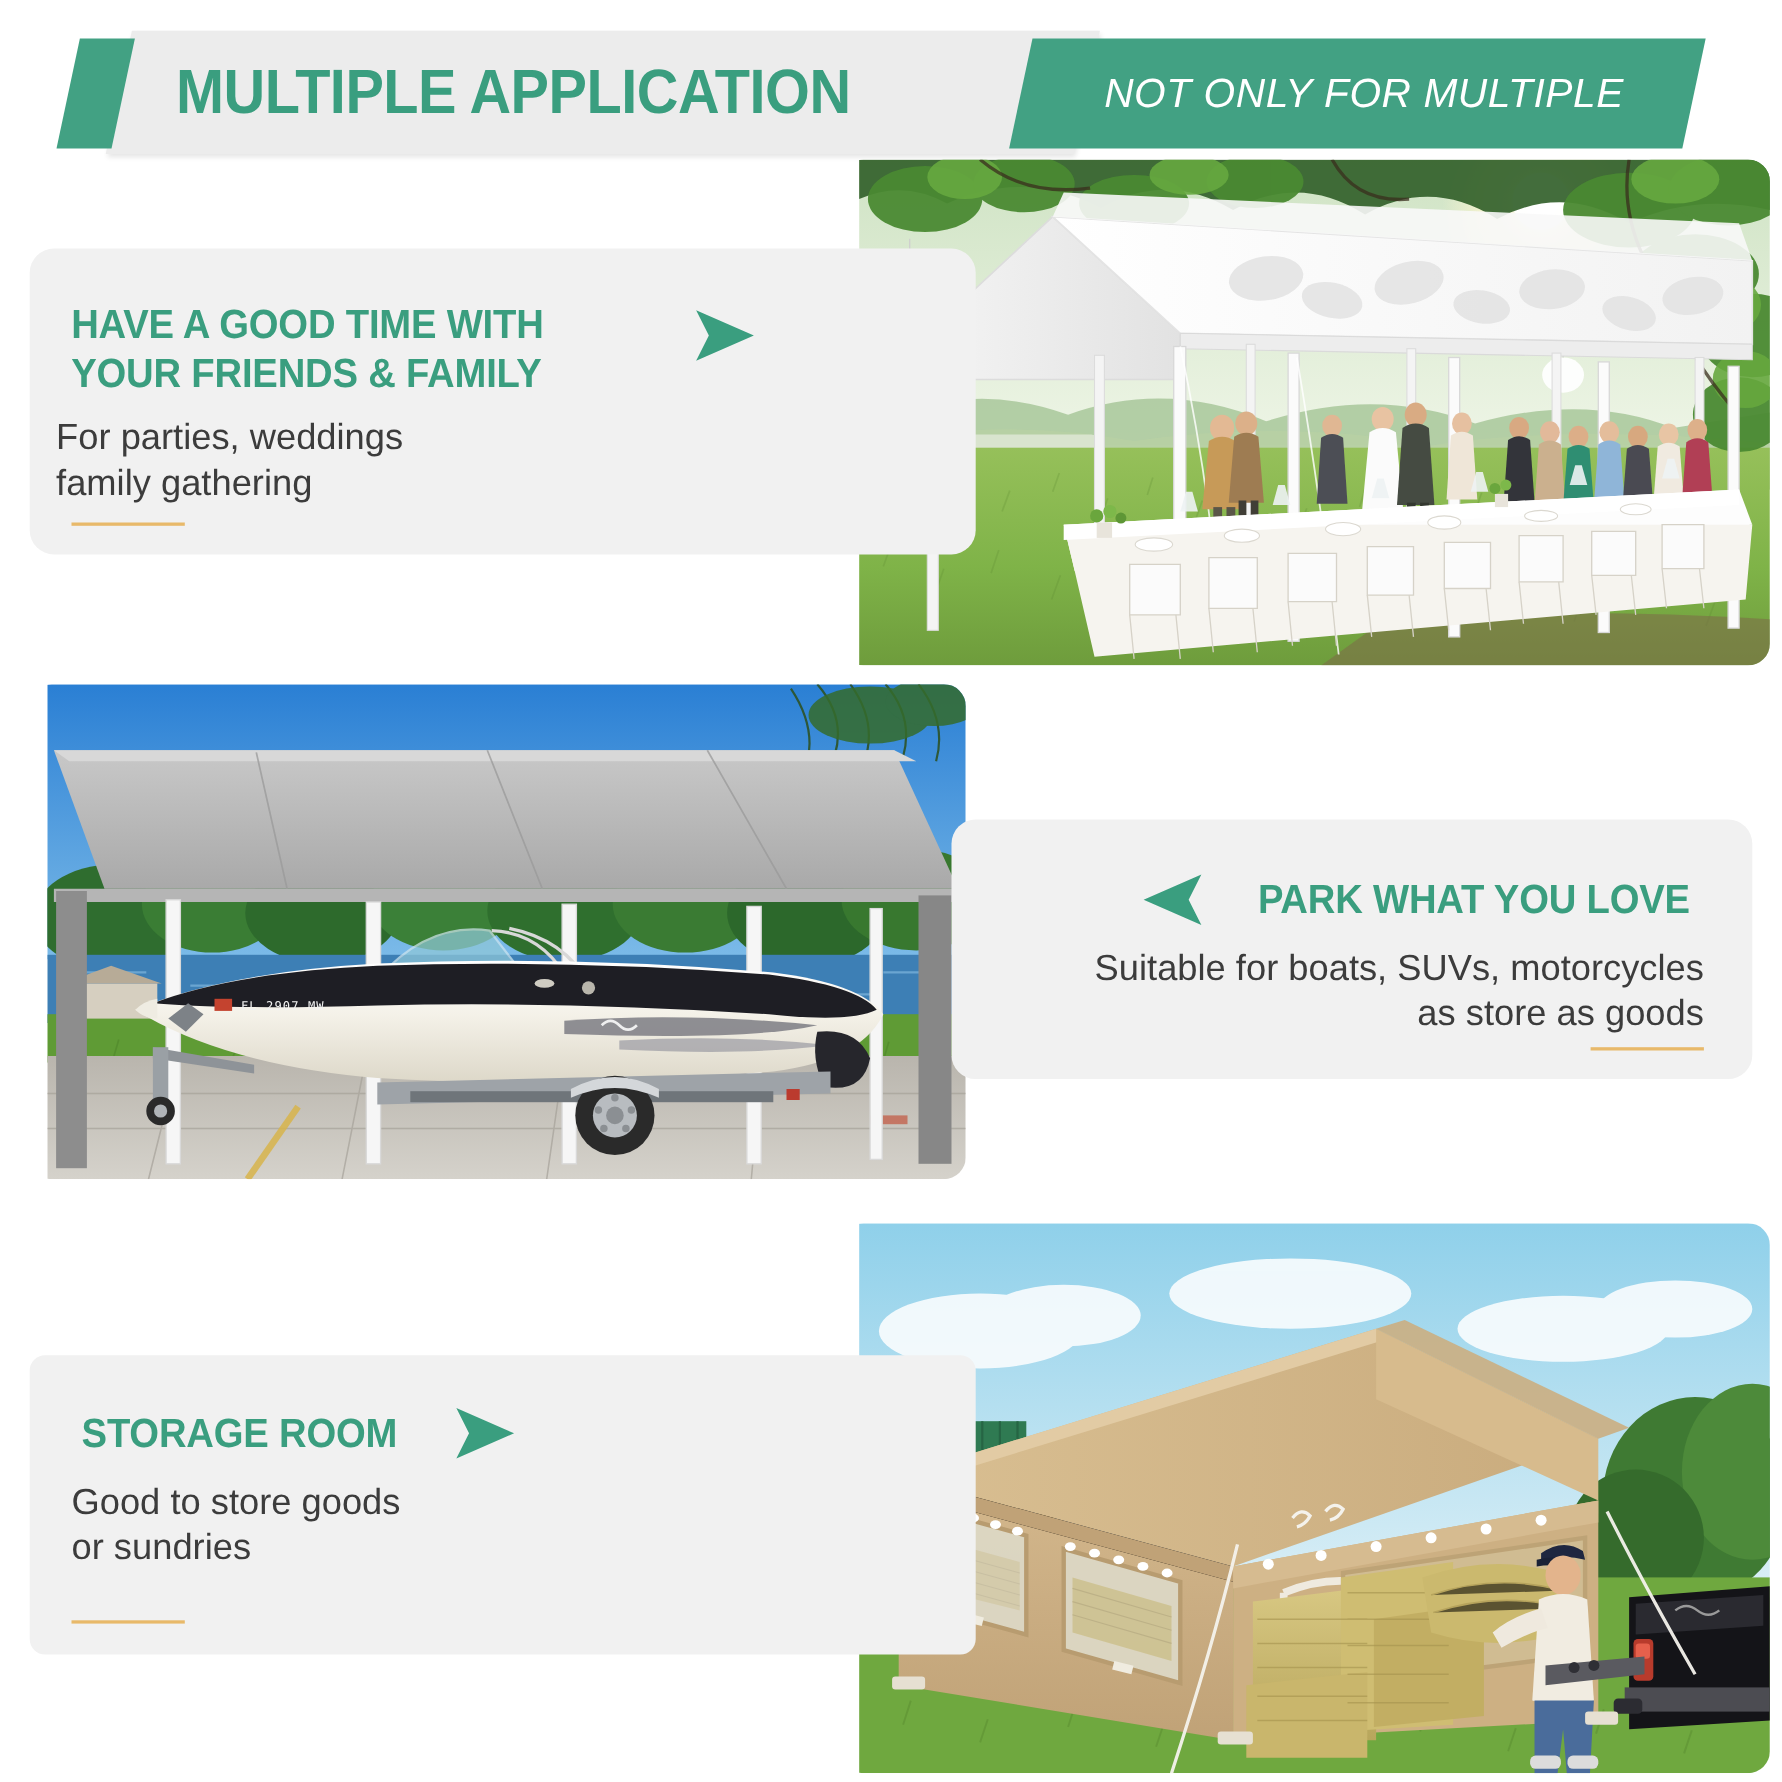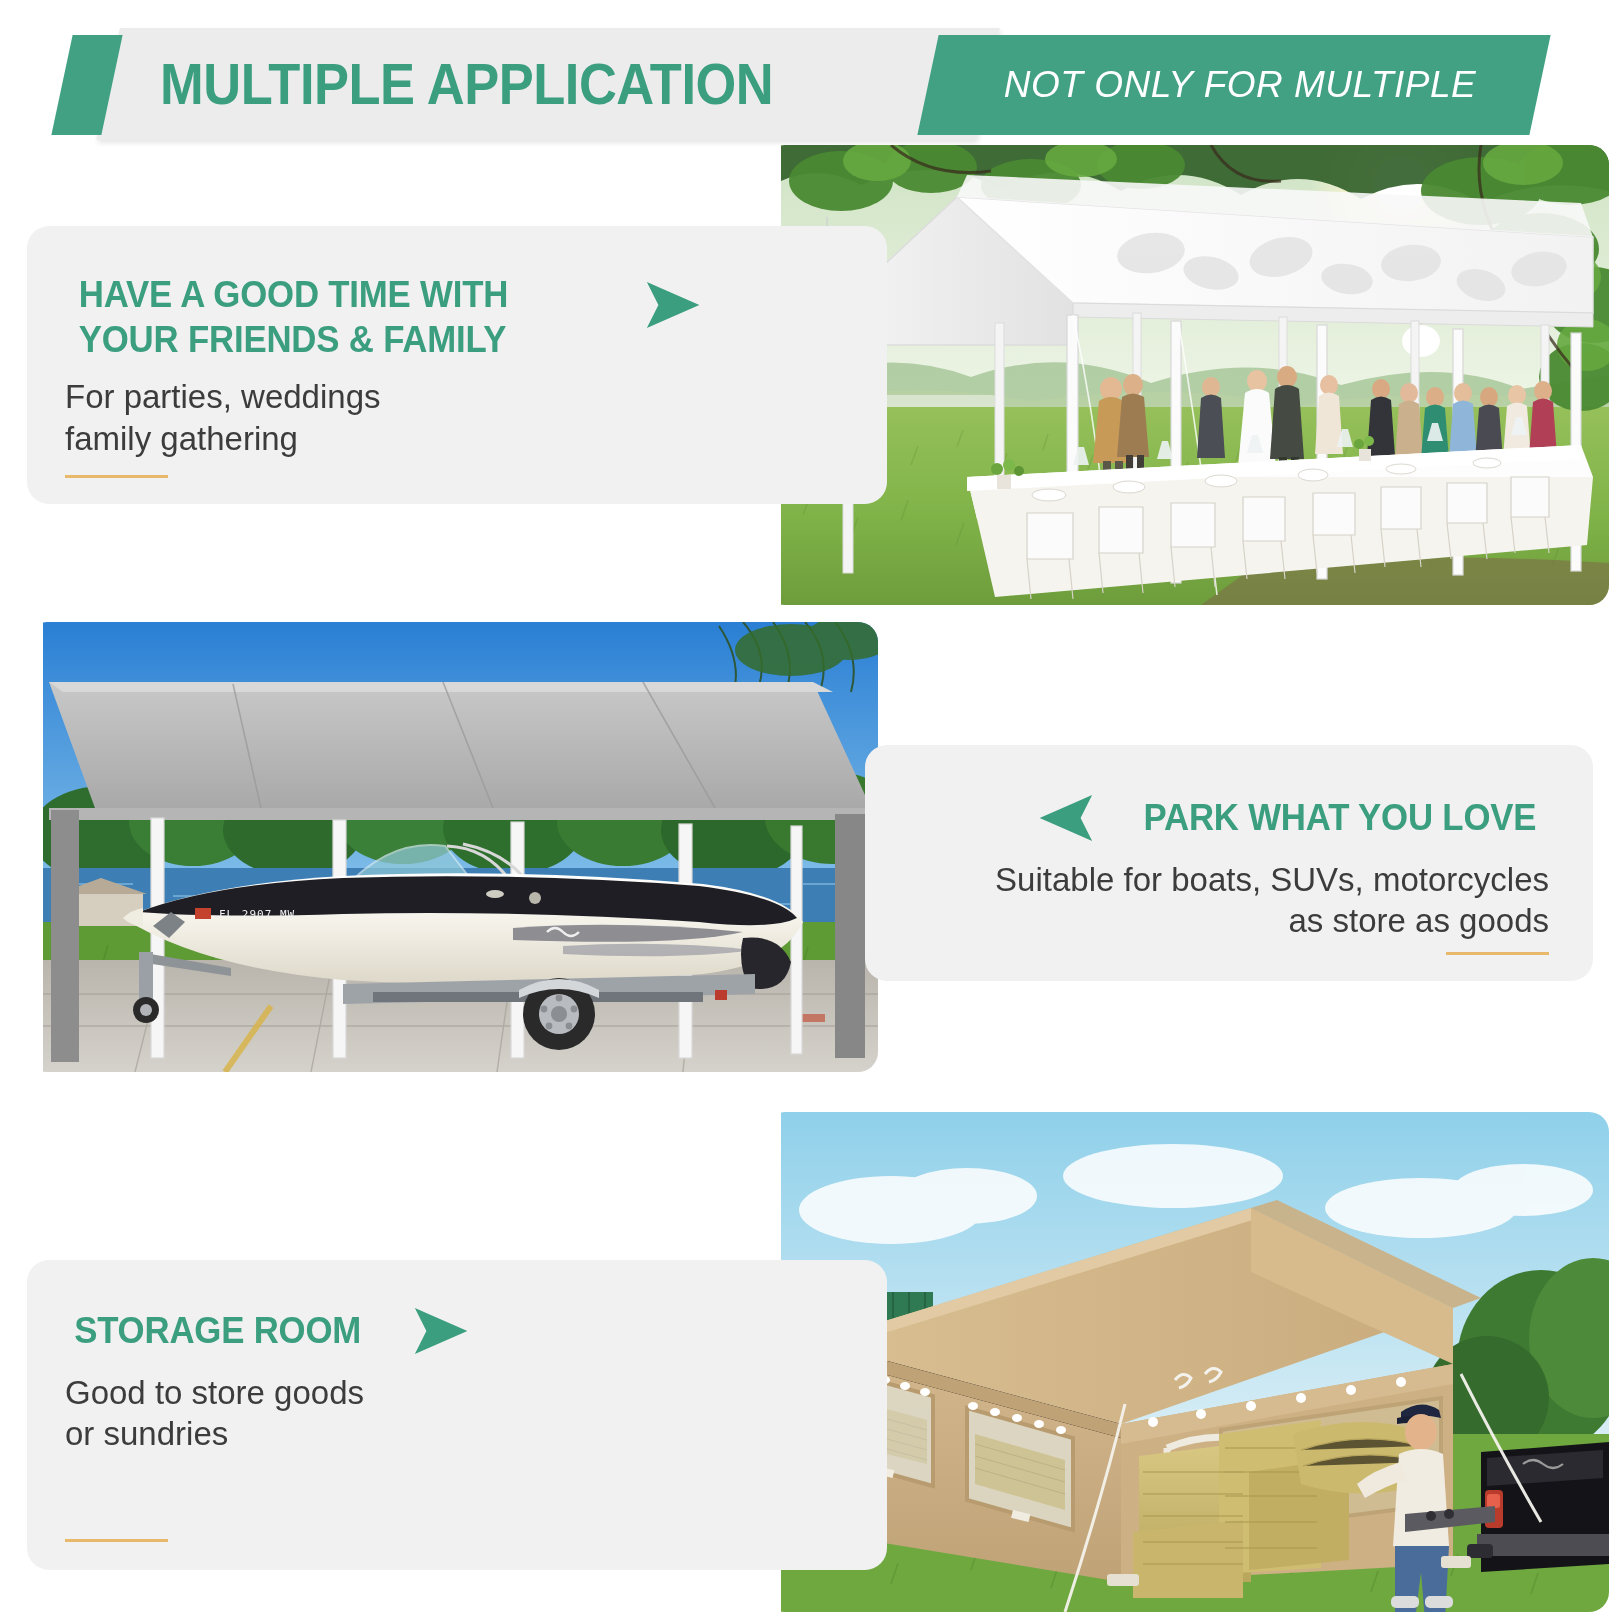--- a/index.html
+++ b/index.html
@@ -110,21 +110,21 @@
   }
   .arrow path { fill: #3a9e7f; }
 
   
   #card1 {
     left: 27px; top: 226px;
     width: 860px; height: 278px;
   }
   #card1 .inner {
     position: absolute;
-    left: 38px; top: 46px;
+    left: 24px; top: 46px;
     width: 790px;
   }
   #card1 .row { display: flex; align-items: flex-start; }
   #card1 .arrow { margin-left: 120px; margin-top: 6px; transform: scaleX(1.05); }
   #card1 .accent-line { position: absolute; left: 38px; bottom: 26px; }
 
   
   #card2 {
     left: 865px; top: 745px;
     width: 728px; height: 236px;
@@ -134,22 +134,22 @@
     right: 44px; top: 46px;
     width: 650px;
     text-align: right;
   }
   #card2 .row { display: flex; align-items: center; justify-content: flex-end; }
   #card2 .arrow { margin-right: 34px; transform: scaleX(-1.05); }
   #card2 .accent-line { position: absolute; right: 44px; bottom: 26px; }
 
   
   #card3 {
-    left: 27px; top: 1260px;
-    width: 860px; height: 310px;
+    left: 27px; top: 1232px;
+    width: 860px; height: 272px; border-radius: 14px;
   }
   #card3 .inner {
     position: absolute;
     left: 38px; top: 44px;
     width: 790px;
   }
   #card3 .row { display: flex; align-items: center; }
   #card3 .arrow { margin-left: 40px; transform: scaleX(1.05); }
   #card3 .accent-line { position: absolute; left: 38px; bottom: 28px; }
 

